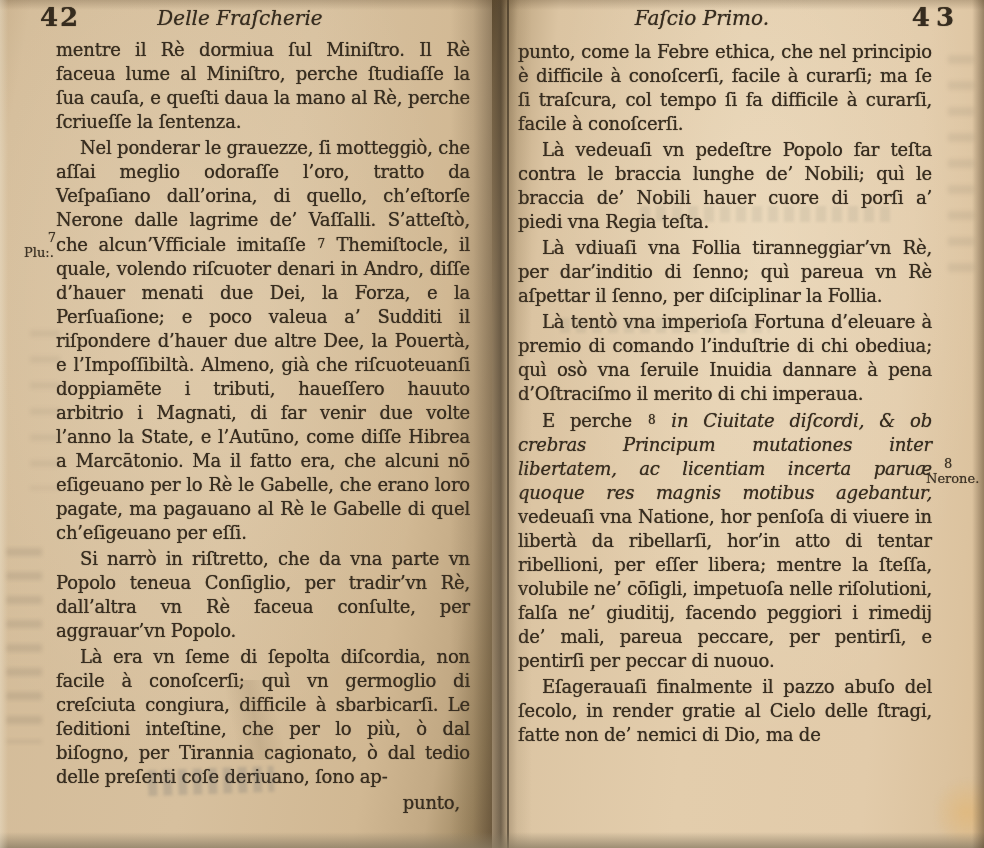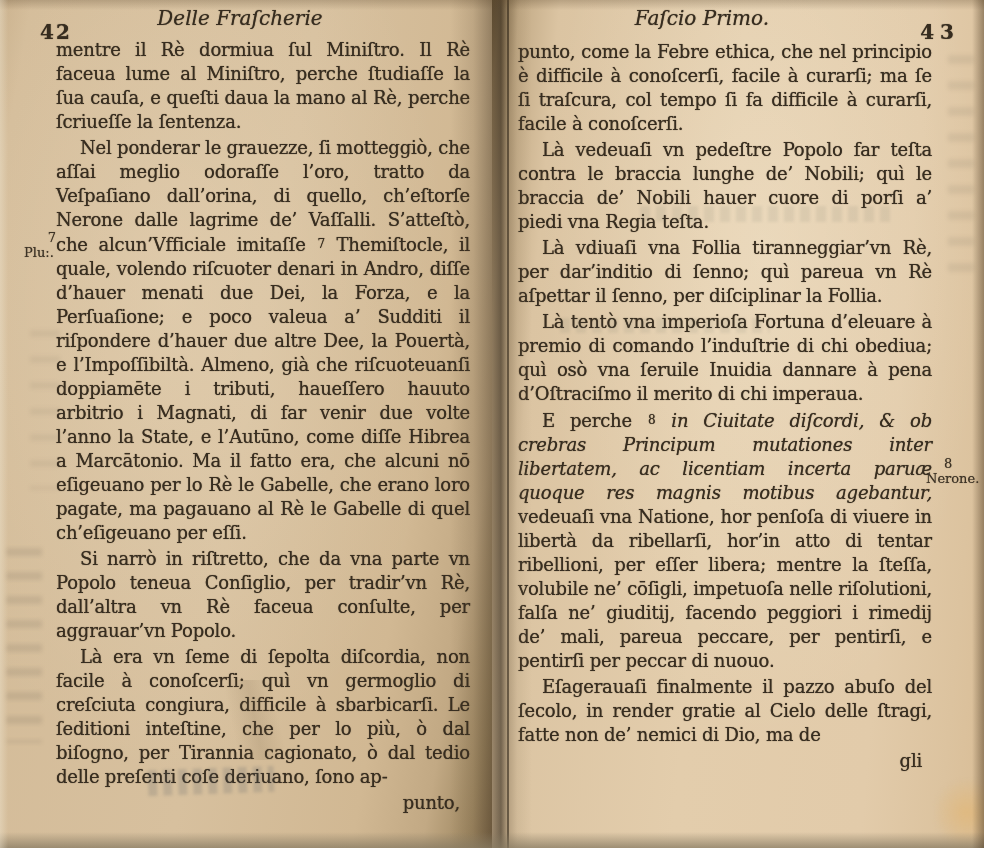--- a/index.html
+++ b/index.html
@@ -20,21 +20,21 @@
       linear-gradient(100deg,#c9b08c 0%,#d3bb98 5%,#d7c09e 50%,#d1b893 78%,#c2a984 89%,#a18a64 96%,#8a7352 100%);
   }
   .page-right {
     left:492px; width:492px;
     background:
       radial-gradient(ellipse at 55% 30%, rgba(255,248,230,0.28), transparent 58%),
       linear-gradient(95deg,#6e5a3b 0%,#98815e 1.5%,#c3ab87 5%,#dbc4a2 12%,#e3cdac 45%,#e2cbaa 78%,#dcc39f 92%,#d9bd96 100%);
   }
 
   
-  .pagenum { position:absolute; top:20px; font-size:20px; font-weight:bold;
+  .pagenum { position:absolute; top:2px; font-size:26px; font-weight:bold;
              text-shadow:0 0 1px rgba(50,40,25,0.8); }
   .page-left  .pagenum { left:40px; letter-spacing:2px; }
   .page-right .pagenum { right:24px; letter-spacing:6px; }
 
   .running-title { position:absolute; top:6px; font-style:italic; font-size:20px;
                    text-align:center; text-shadow:0 0 1px rgba(50,40,25,0.8); }
   .page-left  .running-title { left:70px; width:340px; }
   .page-right .running-title { left:60px; width:300px;text-align:center; }
 
   .body {
@@ -126,21 +126,20 @@
     <span class="running-title">Faſcio Primo.</span>
     <span class="pagenum">43</span>
 
     <div class="body">
       <p class="noindent">punto, come la Febre ethica, che nel principio è difficile à conoſcerſi, facile à curarſi; ma ſe ſi traſcura, col tempo ſi fa difficile à curarſi, facile à conoſcerſi.</p>
       <p>Là vedeuaſi vn pedeſtre Popolo far teſta contra le braccia lunghe de’ Nobili; quì le braccia de’ Nobili hauer cuore di porſi a’ piedi vna Regia teſta.</p>
       <p>Là vdiuaſi vna Follia tiranneggiar’vn Rè, per dar’inditio di ſenno; quì pareua vn Rè aſpettar il ſenno, per diſciplinar la Follia.</p>
       <p>Là tentò vna imperioſa Fortuna d’eleuare à premio di comando l’induſtrie di chi obediua; quì osò vna ſeruile Inuidia dannare à pena d’Oſtraciſmo il merito di chi imperaua.</p>
       <p><span>E perche </span><span class="ref">8</span><span class="latin"> in Ciuitate diſcordi, &amp; ob crebras Principum mutationes inter libertatem, ac licentiam incerta paruæ quoque res magnis motibus agebantur,</span><span> vedeuaſi vna Natione, hor penſoſa di viuere in libertà da ribellarſi, hor’in atto di tentar ribellioni, per eſſer libera; mentre la ſteſſa, volubile ne’ cōſigli, impetuoſa nelle riſolutioni, falſa ne’ giuditij, facendo peggiori i rimedij de’ mali, pareua peccare, per pentirſi, e pentirſi per peccar di nuouo.</span></p>
       <p>Eſagerauaſi finalmente il pazzo abuſo del ſecolo, in render gratie al Cielo delle ſtragi, fatte non de’ nemici di Dio, ma de</p>
-      <div class="catchword">gli</div>
     </div>
 
     <div class="margin-note">
       <div class="ref-num">8</div>
       <div>Nerone.</div>
     </div>
   </div>
 
   <div class="gutter"></div>
   <div class="smudge s1"></div>

